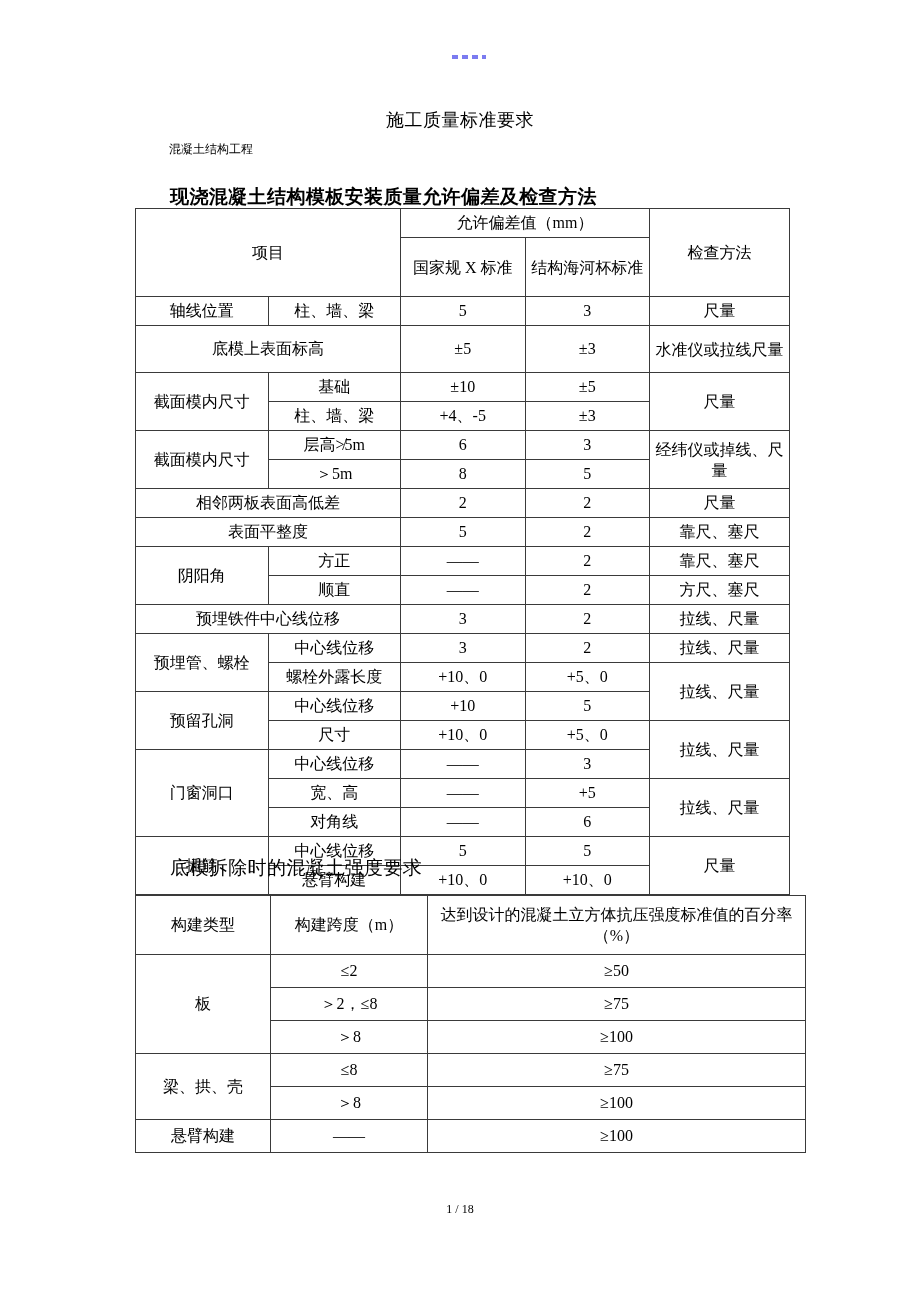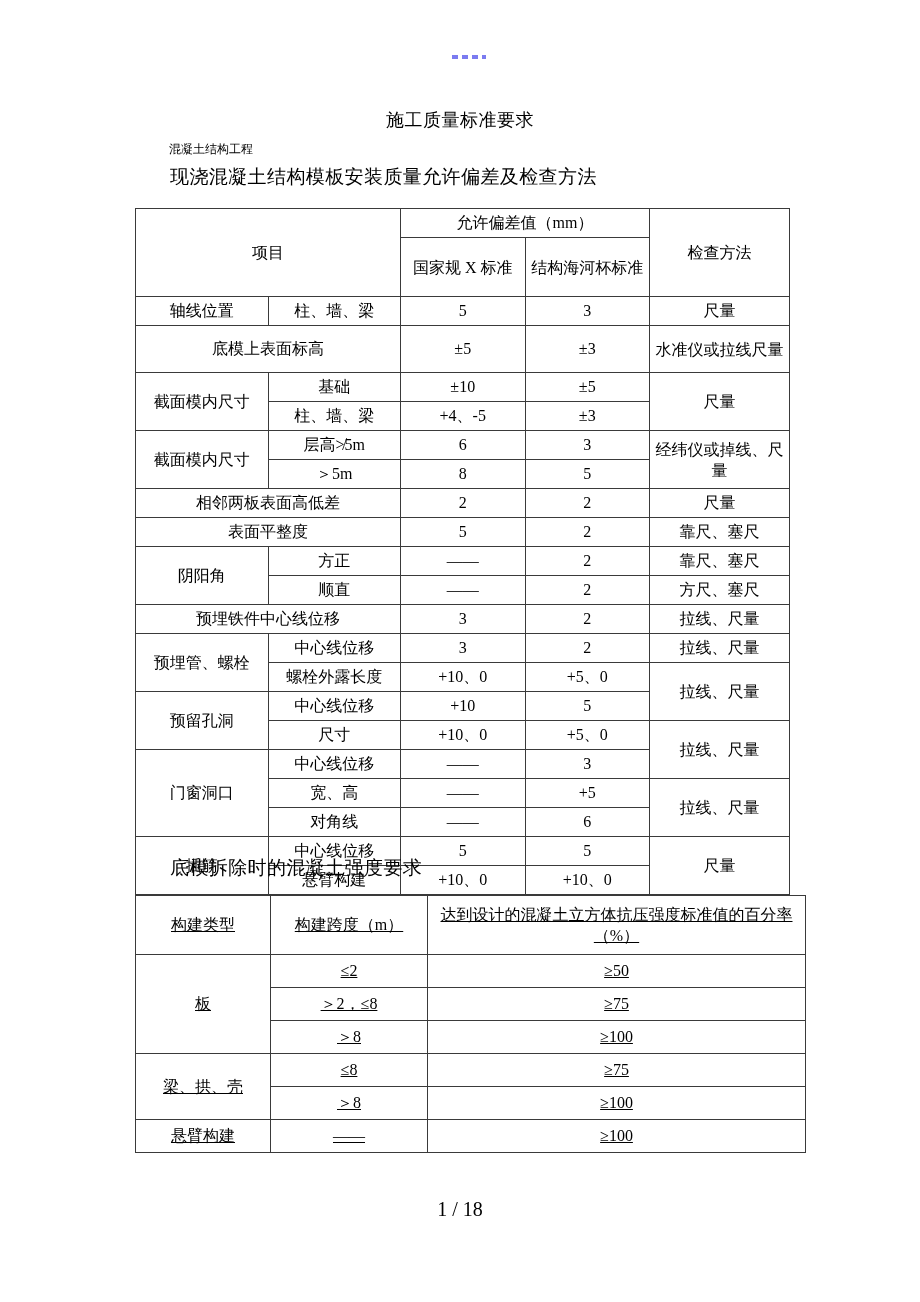--- a/index.html
+++ b/index.html
@@ -55,21 +55,21 @@
     font-size: 12px;
     line-height: 22px;
     margin-left: 36px;
   }
   .table-caption {
     position: absolute;
     font-size: 19px;
     line-height: 26px;
     letter-spacing: 0.4px;
   }
-  .caption-1 { left: 170px; top: 164px; }
+  .caption-1 { left: 170px; top: 184px; font-weight: bold; }
   .caption-2 { left: 170px; top: 855px; }
 
   
   table {
     border-collapse: collapse;
     position: absolute;
     table-layout: fixed;
   }
   table td {
     border: 1px solid #3a3a3a;
@@ -97,21 +97,20 @@
   #tbl-deviation .c3 { width: 130px; }
   #tbl-deviation .c4 { width: 130px; }
   #tbl-deviation .c5 { width: 135px; margin-top: 28px; }
   #tbl-deviation .span2 { width: 260px; }
 
   
   #tbl-strength {
     left: 135px;
     top: 895px;
     width: 655px;
-    text-decoration: underline;
   }
   #tbl-strength td { height: 30px; }
   #tbl-strength .d1 { width: 130px; }
   #tbl-strength .d2 { width: 152px; }
   #tbl-strength .d3 { width: 373px; }
 
   .hdr-tall { height: 56px !important; }
   .two-line { white-space: normal; line-height: 21px; }
 
   .overflow-cell {
@@ -120,21 +119,21 @@
     position: relative;
   }
 
   
   .footer {
     position: absolute;
     left: 0;
     top: 1198px;
     width: 920px;
     text-align: center;
-    font-size: 20px;
+    font-size: 12px;
     line-height: 22px;
   }
 </style>
 </head>
 <body>
 
 <div class="page">
 
   <div class="top-mark"></div>
 

